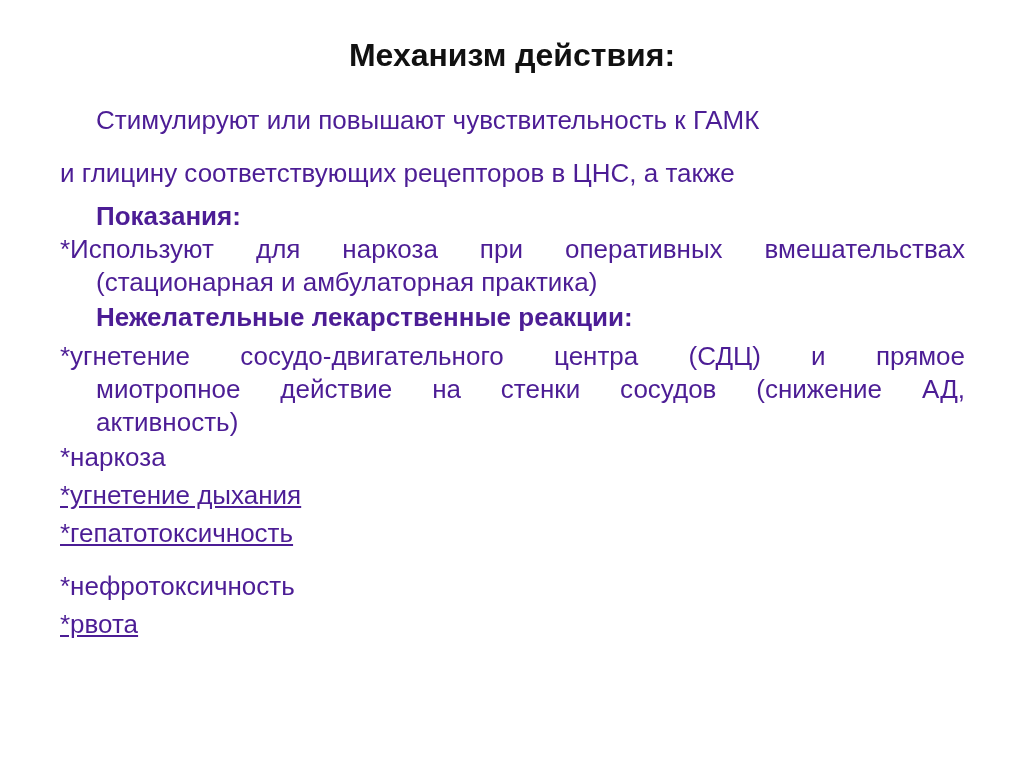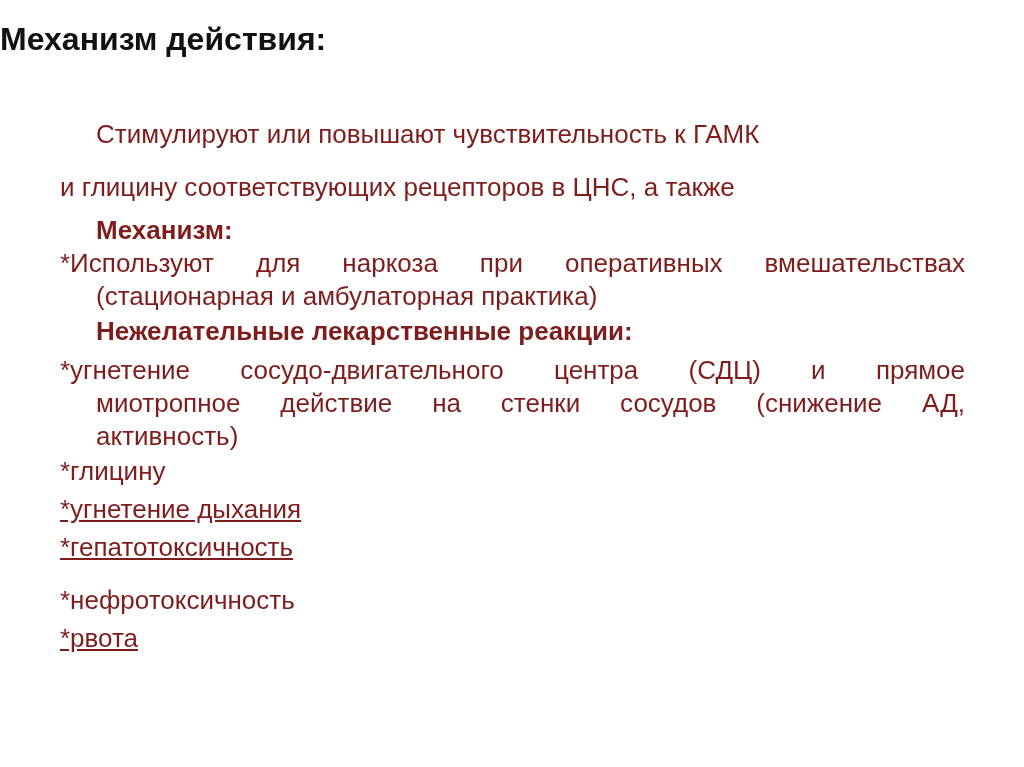--- a/index.html
+++ b/index.html
@@ -11,38 +11,38 @@
     position: relative;
     width: 1024px;
     height: 767px;
     background: #ffffff;
     font-family: "Liberation Sans", "DejaVu Sans", sans-serif;
     color: #111111;
     overflow: hidden;
   }
   .slide-title {
     position: absolute;
-    top: 20px;
+    top: 36px;
     left: 0;
     width: 100%;
     margin: 0;
-    text-align: left;
+    text-align: center;
     font-size: 32px;
     line-height: 38px;
     font-weight: bold;
     color: #111111;
   }
   .content {
     position: absolute;
-    top: 118px;
+    top: 104px;
     left: 60px;
     width: 905px;
     font-size: 26px;
     line-height: 33px;
-    color: #7f1d1d;
+    color: #4c1d95;
   }
   .line {
     margin: 0;
     white-space: nowrap;
   }
   .wrapline {
     margin: 0;
   }
   .indent {
     margin-left: 36px;
@@ -66,29 +66,29 @@
 
 <div class="slide">
 
   <h1 class="slide-title">Механизм действия:</h1>
 
   <div class="content">
 
     <div class="line indent">Стимулируют или повышают чувствительность к ГАМК</div>
     <div class="line mt-4">и глицину соответствующих рецепторов в ЦНС, а также</div>
 
-    <div class="line indent bold mt-10">Механизм:</div>
+    <div class="line indent bold mt-10">Показания:</div>
     <div class="wrapline justify">*Используют для наркоза при оперативных вмешательствах</div>
     <div class="line indent">(стационарная и амбулаторная практика)</div>
 
     <div class="line indent bold mt-2">Нежелательные лекарственные реакции:</div>
     <div class="wrapline justify mt-6">*угнетение сосудо-двигательного центра (СДЦ) и прямое</div>
     <div class="wrapline indent justify">миотропное действие на стенки сосудов (снижение АД,</div>
     <div class="line indent">активность)</div>
 
-    <div class="line mt-2">*глицину</div>
+    <div class="line mt-2">*наркоза</div>
     <div class="line mt-5">*угнетение дыхания</div>
     <div class="line mt-5">*гепатотоксичность</div>
     <div class="line mt-4">*нефротоксичность</div>
     <div class="line mt-5">*рвота</div>
 
   </div>
 </div>
 
 </body></html>

